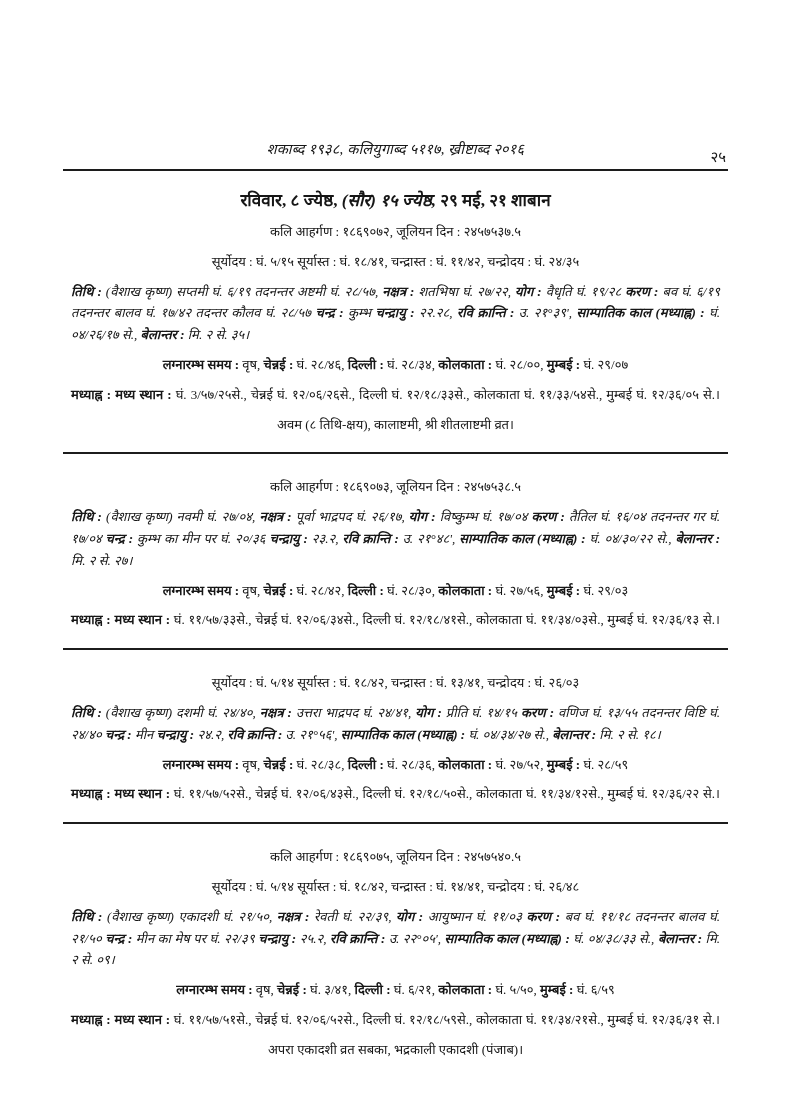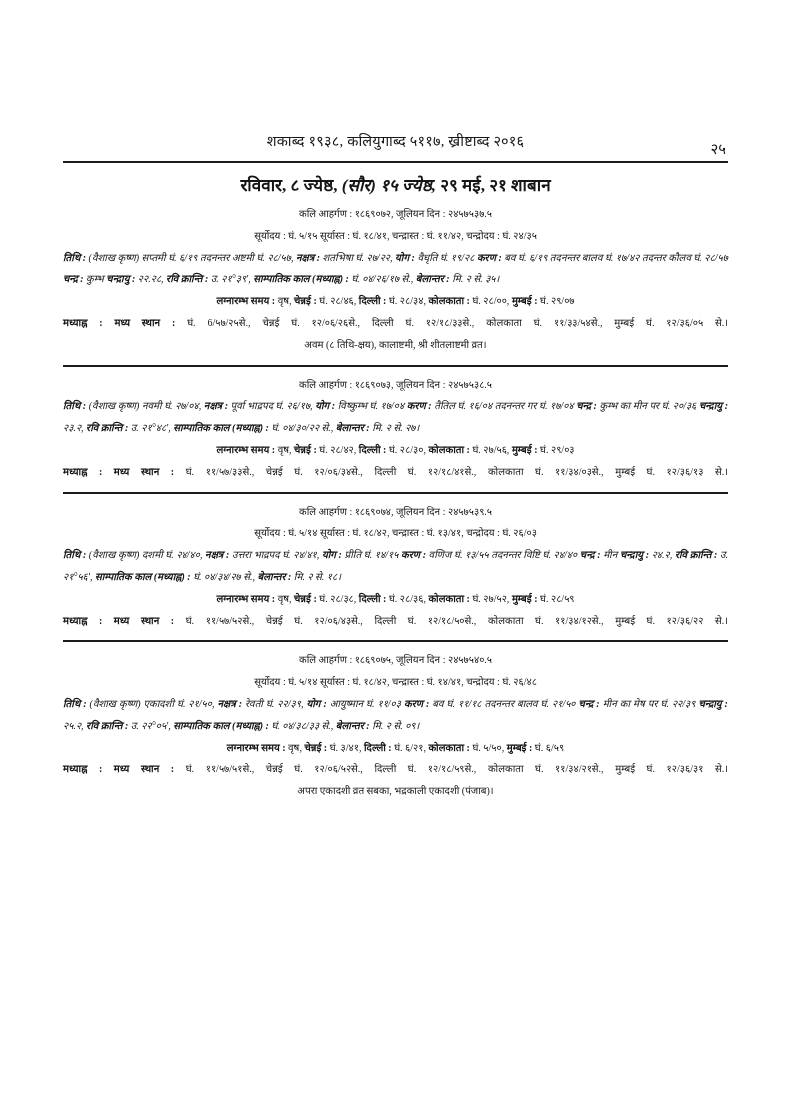--- a/index.html
+++ b/index.html
@@ -7,28 +7,28 @@
     position:relative;
     width:791px; height:1119px;
     box-sizing:border-box;
     padding:130px 63px 0 63px;
     background:#ffffff;
     color:#161616;
     font-family:"Liberation Serif","DejaVu Serif",serif;
     overflow:hidden;
   }
   .page-header { position:relative; text-align:center; font-size:14.5px; line-height:22px; }
-  .era { letter-spacing:0.2px; }
+  .era { font-style:italic; letter-spacing:0.2px;margin-top:8px; }
   .page-num { position:absolute; right:2px; top:8px; font-style:normal; font-size:15px; }
   .header-rule { border:0; border-top:2.5px solid #1c1c1c; margin:9px 0 0 0; }
   .section-rule { border:0; border-top:2px solid #1c1c1c; margin:0; }
-  .day { padding:7px 0 9px 0; }
+  .day { padding:14px 0 9px 0; }
   .day-title { font-size:17px; font-weight:bold; text-align:center; margin:3px 0 5px 0; line-height:25px; }
   .ital { font-style:italic; }
-  .day p { margin:0; font-size:10px; line-height:21.8px; }
+  .day p { margin:8px; font-size:13px; line-height:21.8px; }
   .center { text-align:center; }
   .justify { text-align:justify;font-style:italic; }
   .justify-full { text-align:justify; text-align-last:justify; }
   .day b { font-weight:bold; }
 </style>
 </head>
 <body>
 
 <div class="page">
 
@@ -41,35 +41,34 @@
   <section class="day">
     <h2 class="day-title">
       <span>रविवार, ८ ज्येष्ठ,</span>
       <span class="ital">(सौर) १५ ज्येष्ठ,</span>
       <span>२९ मई, २१ शाबान</span>
     </h2>
     <p class="center">कलि आहर्गण : १८६९०७२, जूलियन दिन : २४५७५३७.५</p>
     <p class="center">सूर्योदय : घं. ५/१५ सूर्यास्त : घं. १८/४१, चन्द्रास्त : घं. ११/४२, चन्द्रोदय : घं. २४/३५</p>
     <p class="justify"><b>तिथि :</b><span> (वैशाख कृष्ण) सप्तमी घं. ६/१९ तदनन्तर अष्टमी घं. २८/५७, </span><b>नक्षत्र :</b><span> शतभिषा घं. २७/२२, </span><b>योग :</b><span> वैधृति घं. १९/२८ </span><b>करण :</b><span> बव घं. ६/१९ तदनन्तर बालव घं. १७/४२ तदन्तर कौलव घं. २८/५७ </span><b>चन्द्र :</b><span> कुम्भ </span><b>चन्द्रायु :</b><span> २२.२८, </span><b>रवि क्रान्ति :</b><span> उ. २१°३९', </span><b>साम्पातिक काल (मध्याह्न) :</b><span> घं. ०४/२६/१७ से., </span><b>बेलान्तर :</b><span> मि. २ से. ३५।</span></p>
     <p class="center"><b>लग्नारम्भ समय :</b><span> वृष, </span><b>चेन्नई :</b><span> घं. २८/४६, </span><b>दिल्ली :</b><span> घं. २८/३४, </span><b>कोलकाता :</b><span> घं. २८/००, </span><b>मुम्बई :</b><span> घं. २९/०७</span></p>
-    <p class="justify-full"><b>मध्याह्न :</b><span> </span><b>मध्य स्थान :</b><span> घं. 6/५७/२५से., चेन्नई घं. १२/०६/२६से., दिल्ली घं. १२/१८/३३से., कोलकाता घं. ११/३३/५४से., मुम्बई घं. १२/३६/०५ से.।</span></p>
+    <p class="justify-full"><b>मध्याह्न :</b><span> </span><b>मध्य स्थान :</b><span> घं. 3/५७/२५से., चेन्नई घं. १२/०६/२६से., दिल्ली घं. १२/१८/३३से., कोलकाता घं. ११/३३/५४से., मुम्बई घं. १२/३६/०५ से.।</span></p>
     <p class="center">अवम (८ तिथि-क्षय), कालाष्टमी, श्री शीतलाष्टमी व्रत।</p>
   </section>
   <div class="section-rule"></div>
 
   <section class="day">
     <p class="center">कलि आहर्गण : १८६९०७३, जूलियन दिन : २४५७५३८.५</p>
     <p class="justify"><b>तिथि :</b><span> (वैशाख कृष्ण) नवमी घं. २७/०४, </span><b>नक्षत्र :</b><span> पूर्वा भाद्रपद घं. २६/१७, </span><b>योग :</b><span> विष्कुम्भ घं. १७/०४ </span><b>करण :</b><span> तैतिल घं. १६/०४ तदनन्तर गर घं. १७/०४ </span><b>चन्द्र :</b><span> कुम्भ का मीन पर घं. २०/३६ </span><b>चन्द्रायु :</b><span> २३.२, </span><b>रवि क्रान्ति :</b><span> उ. २१°४८', </span><b>साम्पातिक काल (मध्याह्न) :</b><span> घं. ०४/३०/२२ से., </span><b>बेलान्तर :</b><span> मि. २ से. २७।</span></p>
     <p class="center"><b>लग्नारम्भ समय :</b><span> वृष, </span><b>चेन्नई :</b><span> घं. २८/४२, </span><b>दिल्ली :</b><span> घं. २८/३०, </span><b>कोलकाता :</b><span> घं. २७/५६, </span><b>मुम्बई :</b><span> घं. २९/०३</span></p>
     <p class="justify-full"><b>मध्याह्न :</b><span> </span><b>मध्य स्थान :</b><span> घं. ११/५७/३३से., चेन्नई घं. १२/०६/३४से., दिल्ली घं. १२/१८/४१से., कोलकाता घं. ११/३४/०३से., मुम्बई घं. १२/३६/१३ से.।</span></p>
   </section>
   <div class="section-rule"></div>
 
   <section class="day">
-    <p class="center">कलि आहर्गण : १८६९०७४, जूलियन दिन : २४५७५३९.५</p>
     <p class="center">सूर्योदय : घं. ५/१४ सूर्यास्त : घं. १८/४२, चन्द्रास्त : घं. १३/४१, चन्द्रोदय : घं. २६/०३</p>
     <p class="justify"><b>तिथि :</b><span> (वैशाख कृष्ण) दशमी घं. २४/४०, </span><b>नक्षत्र :</b><span> उत्तरा भाद्रपद घं. २४/४१, </span><b>योग :</b><span> प्रीति घं. १४/१५ </span><b>करण :</b><span> वणिज घं. १३/५५ तदनन्तर विष्टि घं. २४/४० </span><b>चन्द्र :</b><span> मीन </span><b>चन्द्रायु :</b><span> २४.२, </span><b>रवि क्रान्ति :</b><span> उ. २१°५६', </span><b>साम्पातिक काल (मध्याह्न) :</b><span> घं. ०४/३४/२७ से., </span><b>बेलान्तर :</b><span> मि. २ से. १८।</span></p>
     <p class="center"><b>लग्नारम्भ समय :</b><span> वृष, </span><b>चेन्नई :</b><span> घं. २८/३८, </span><b>दिल्ली :</b><span> घं. २८/३६, </span><b>कोलकाता :</b><span> घं. २७/५२, </span><b>मुम्बई :</b><span> घं. २८/५९</span></p>
     <p class="justify-full"><b>मध्याह्न :</b><span> </span><b>मध्य स्थान :</b><span> घं. ११/५७/५२से., चेन्नई घं. १२/०६/४३से., दिल्ली घं. १२/१८/५०से., कोलकाता घं. ११/३४/१२से., मुम्बई घं. १२/३६/२२ से.।</span></p>
   </section>
   <div class="section-rule"></div>
 
   <section class="day">
     <p class="center">कलि आहर्गण : १८६९०७५, जूलियन दिन : २४५७५४०.५</p>
     <p class="center">सूर्योदय : घं. ५/१४ सूर्यास्त : घं. १८/४२, चन्द्रास्त : घं. १४/४१, चन्द्रोदय : घं. २६/४८</p>

